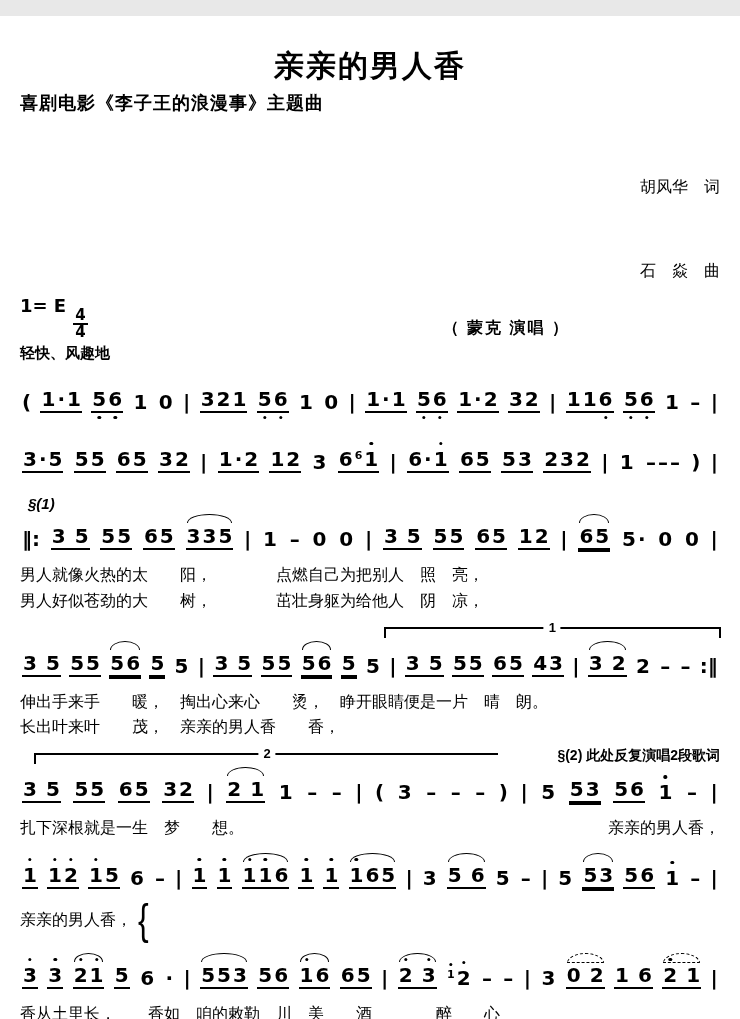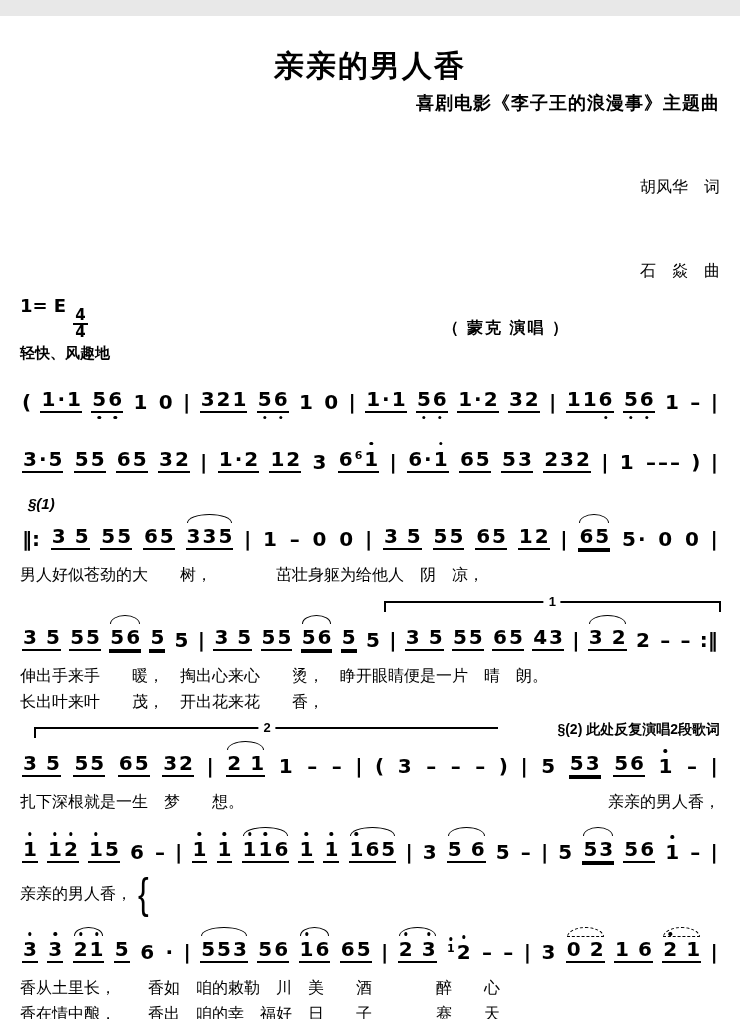--- a/index.html
+++ b/index.html
@@ -1,21 +1,21 @@
 <!DOCTYPE html>
 <html><head>
 <meta charset="utf-8">
 <style>
   html,body{margin:0;padding:0;background:#e8e8e8}
   .page{width:740px;height:1019px;margin:16px auto;background:#fff;box-sizing:border-box;
         padding:22px 20px 0;position:relative;overflow:hidden;color:#000;
         font-family:"Liberation Sans",sans-serif;}
   
   .title{font-size:30px;font-weight:800;text-align:center;letter-spacing:2px;margin:8px 0 4px}
-  .subtitle{font-size:18px;font-weight:700;text-align:right;letter-spacing:1px}
+  .subtitle{font-size:18px;font-weight:700;text-align:left;letter-spacing:1px}
   .head-row{display:grid;grid-template-columns:170px 1fr 150px;align-items:end;margin-top:2px}
   .keysig{font-size:18px;font-weight:700;font-family:"DejaVu Sans",sans-serif;white-space:nowrap}
   .meter{display:inline-flex;flex-direction:column;line-height:1.05;vertical-align:-8px;margin-left:7px;
          font-size:15px;text-align:center}
   .meter .mb{border-bottom:2px solid #000;padding:0 2px}
   .performer{text-align:right;font-size:16px;font-weight:700;letter-spacing:2px;padding-bottom:2px}
   .credits{font-size:16px;line-height:1.75;justify-self:end;white-space:pre}
   .tempo{font-size:15px;font-weight:700;margin-top:3px}
   
   .system{margin-top:12px}
@@ -142,20 +142,21 @@
           <span class="tok u1"><span class="ch">5</span><span class="ch">5</span></span>
           <span class="tok u1"><span class="ch">6</span><span class="ch">5</span></span>
           <span class="tok u1"><span class="ch">1</span><span class="ch">2</span></span>
           <span class="sym">|</span>
           <span class="tok u1 u2 slur"><span class="ch">6</span><span class="ch">5</span></span>
           <span class="tok"><span class="ch">5</span><span class="ch">·</span></span>
           <span class="tok"><span class="ch">0</span></span>
           <span class="tok"><span class="ch">0</span></span>
           <span class="sym">|</span>
         </div>
+        <div class="lyr">男人就像火热的太　　阳，　　　　点燃自己为把别人　照　亮，</div>
         <div class="lyr">男人好似苍劲的大　　树，　　　　茁壮身躯为给他人　阴　凉，</div>
       </div>
       <div class="system">
         <div class="bracket-layer">
           <div class="bracket" style="left: 52%; width: 47.5%;">
             <span class="blab">1</span>
           </div>
         </div>
         <div class="notes">
           <span class="tok u1"><span class="ch">3</span><span class="sp"></span><span class="ch">5</span></span>
@@ -175,21 +176,21 @@
           <span class="tok u1"><span class="ch">6</span><span class="ch">5</span></span>
           <span class="tok u1"><span class="ch">4</span><span class="ch">3</span></span>
           <span class="sym">|</span>
           <span class="tok u1 slur"><span class="ch">3</span><span class="sp"></span><span class="ch">2</span></span>
           <span class="tok"><span class="ch">2</span></span>
           <span class="tok"><span class="ch">–</span></span>
           <span class="tok"><span class="ch">–</span></span>
           <span class="sym">:‖</span>
         </div>
         <div class="lyr">伸出手来手　　暖，　掏出心来心　　烫，　睁开眼睛便是一片　晴　朗。</div>
-        <div class="lyr">长出叶来叶　　茂，　开出花来花　　香，</div>
+        <div class="lyr">长出叶来叶　　茂，　亲亲的男人香　　香，</div>
       </div>
       <div class="system">
         <div class="bracket-layer">
           <div class="bracket openr" style="left: 2%; width: 66%;">
             <span class="blab">2</span>
           </div>
           <div class="rnote">§(2) 此处反复演唱2段歌词</div>
         </div>
         <div class="notes">
           <span class="tok u1"><span class="ch">3</span><span class="sp"></span><span class="ch">5</span></span>

